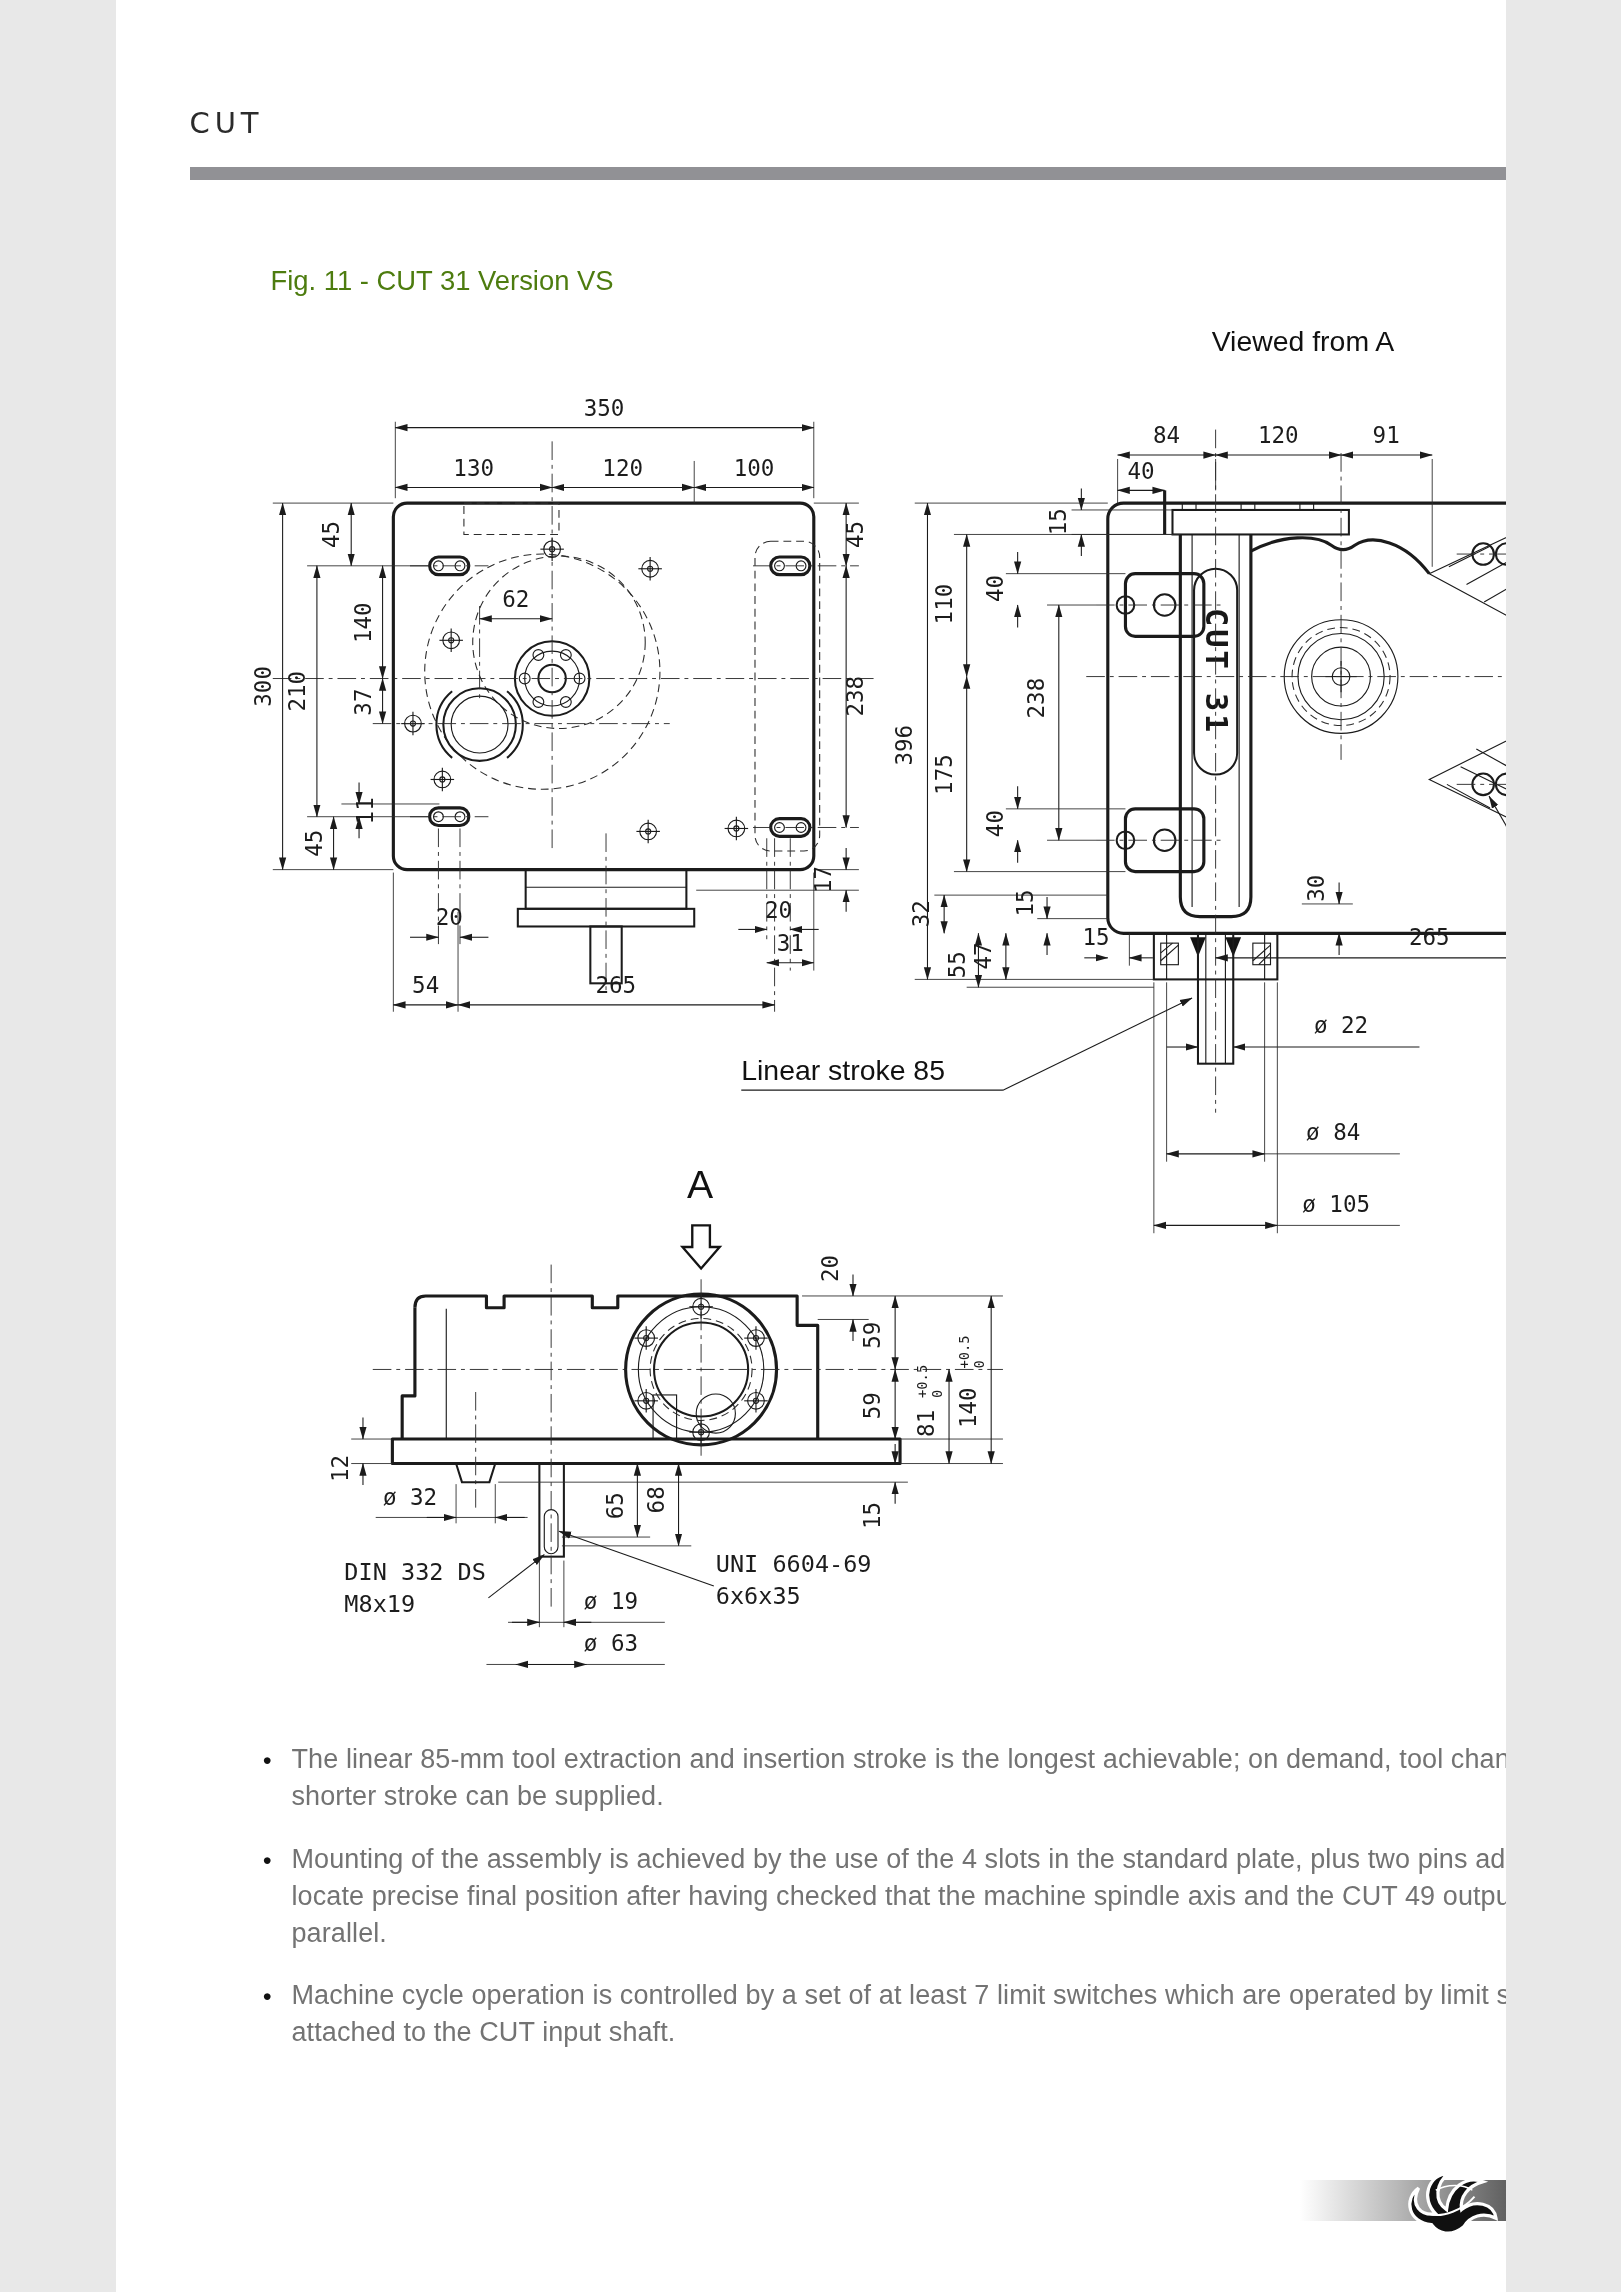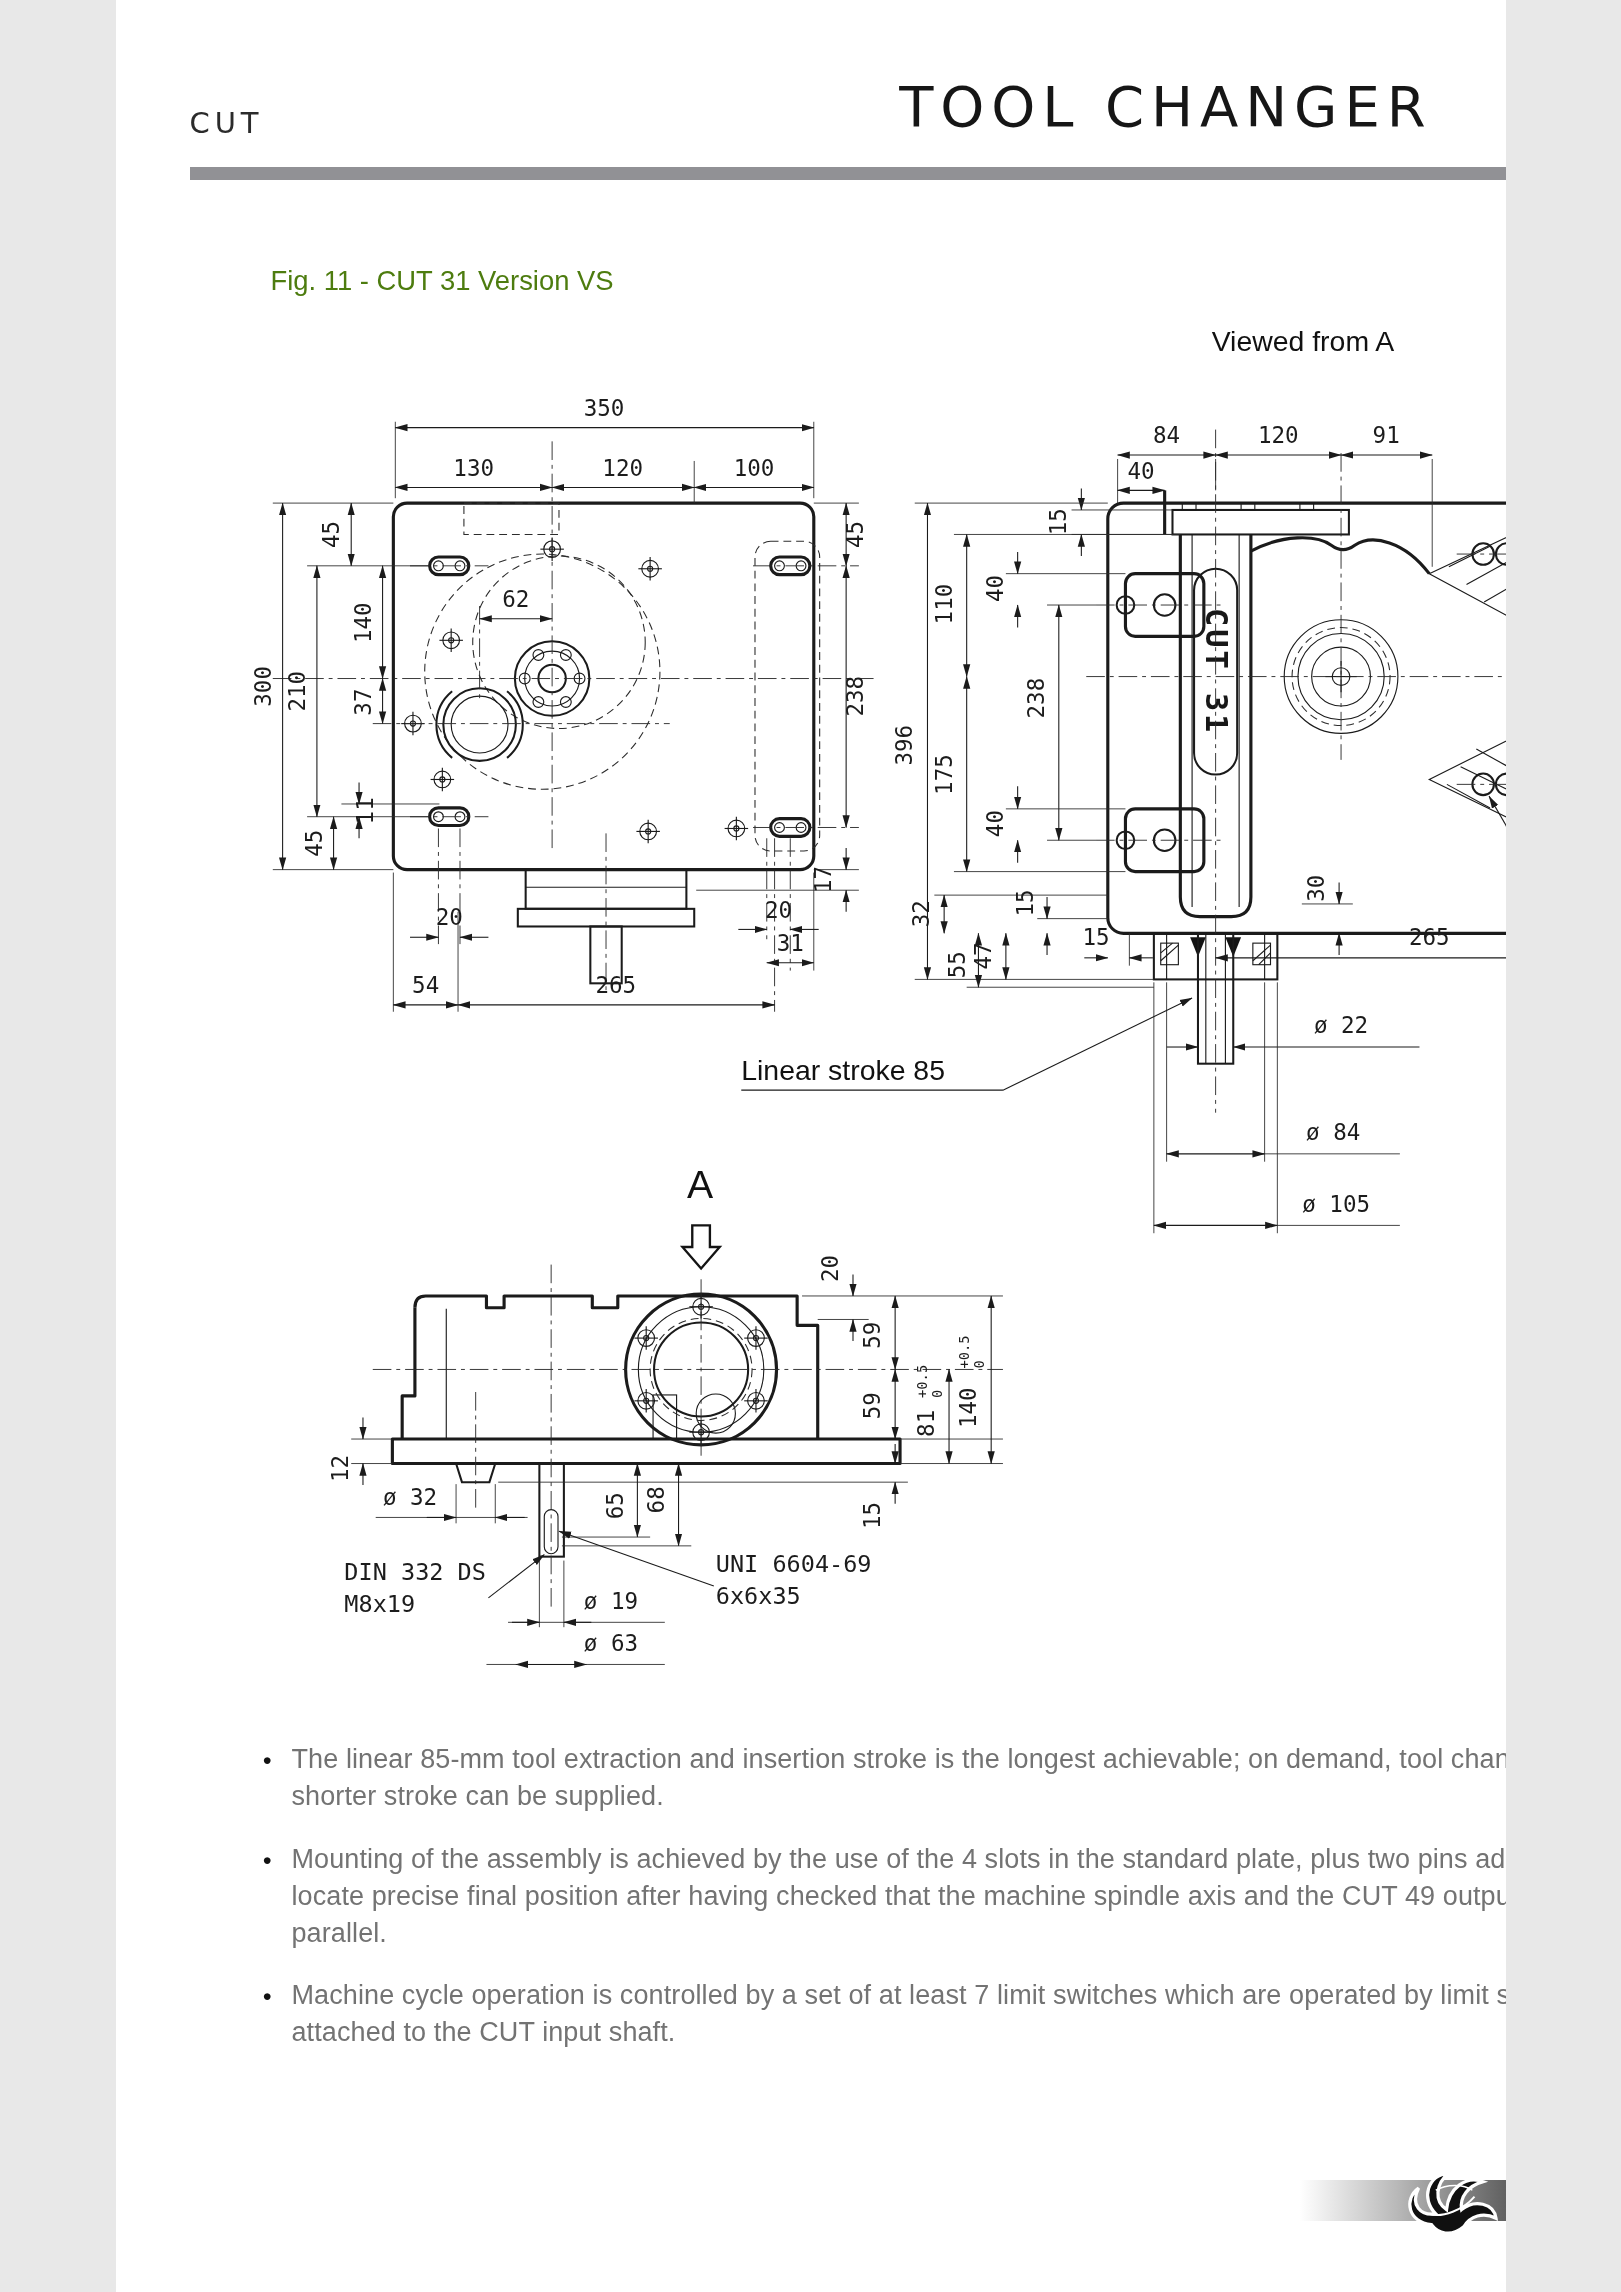--- a/index.html
+++ b/index.html
@@ -42,21 +42,20 @@
   .footer-logo{position:absolute;left:1282px;top:2158px;width:110px;height:86px;}
   .page-num{position:absolute;left:1404px;top:2186px;width:39px;text-align:center;
         font-size:26.5px;font-weight:bold;color:#fff;}
 </style>
 </head>
 <body>
 
 <div id="page">
 
   <div class="hdr-product">CUT</div>
-  <div class="hdr-title">TOOL CHANGER</div>
   <div class="hdr-rule"></div>
   <div class="fig-caption">Fig. 11 - CUT 31  Version VS</div>
 
   <svg id="drawing" viewBox="0 0 1654 2339" xmlns="http://www.w3.org/2000/svg">
     <defs>
       <marker id="arw" viewBox="0 0 12 8" refX="11.5" refY="4" markerWidth="13" markerHeight="9" orient="auto-start-reverse" markerUnits="userSpaceOnUse">
         <path d="M12,4 L0,0.6 L0,7.4 Z" fill="#1b1b1b"></path>
       </marker>
       <g id="screw">
         <circle r="8.5" class="tn"></circle>

